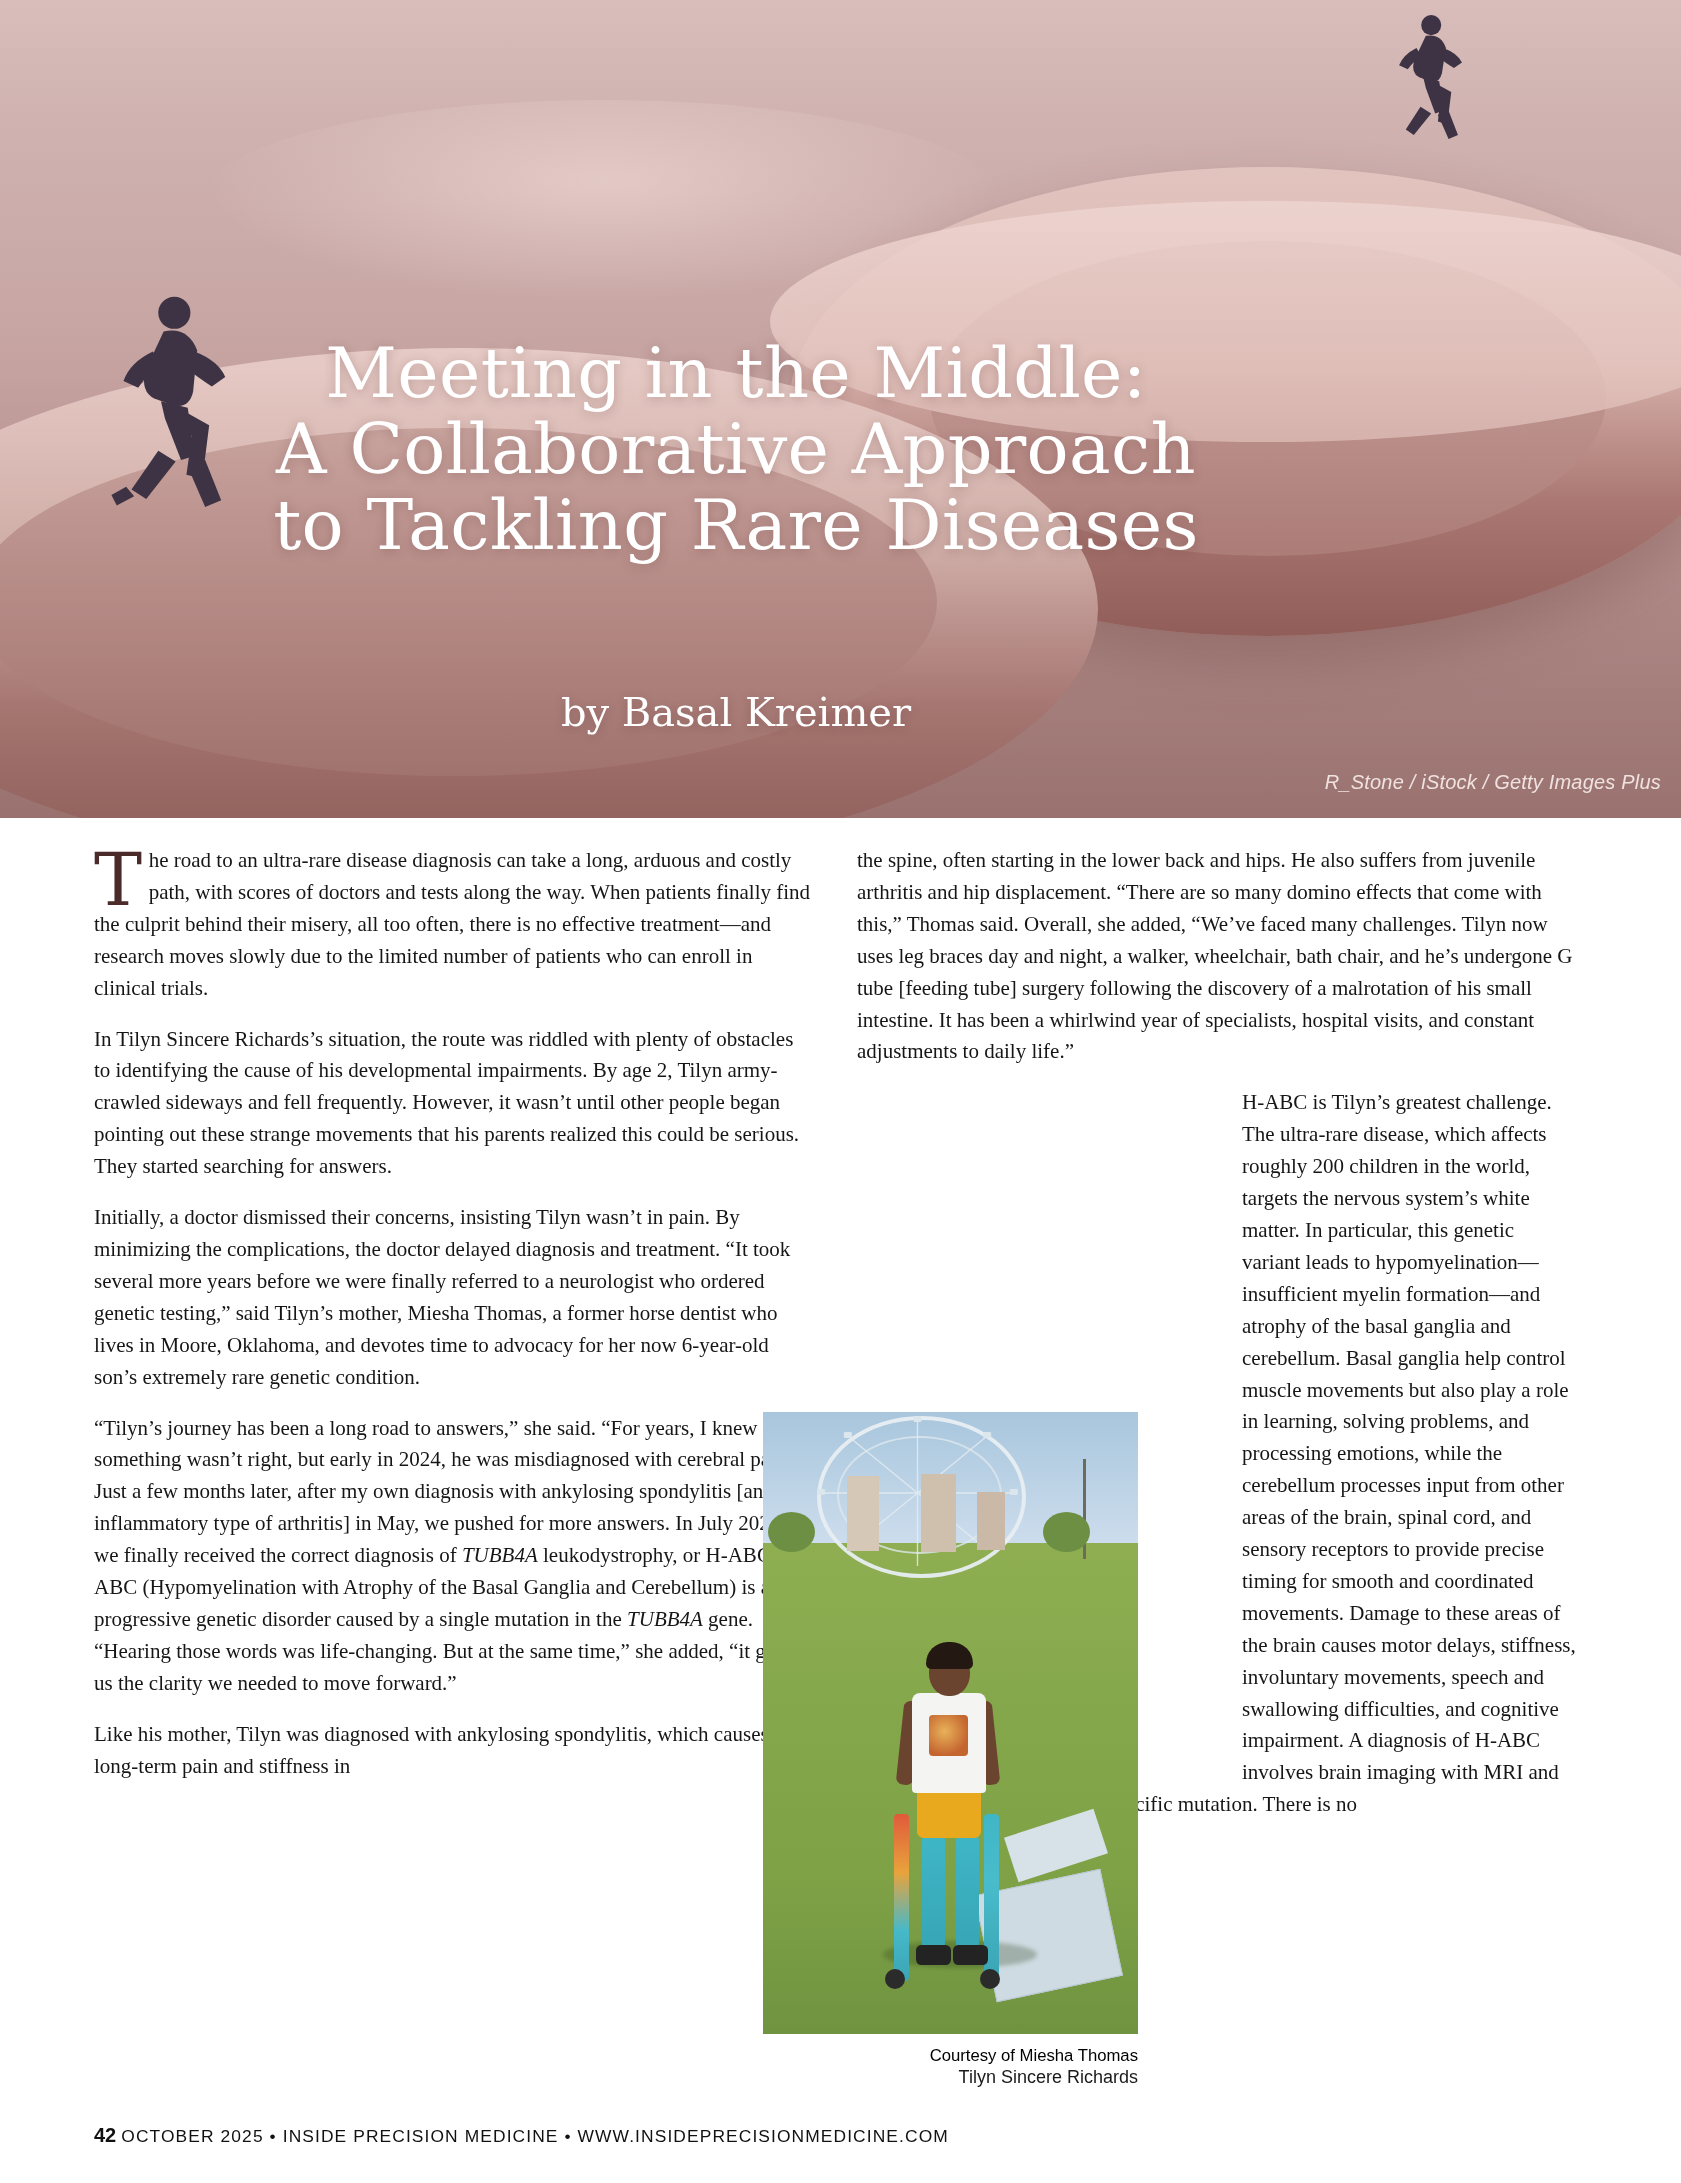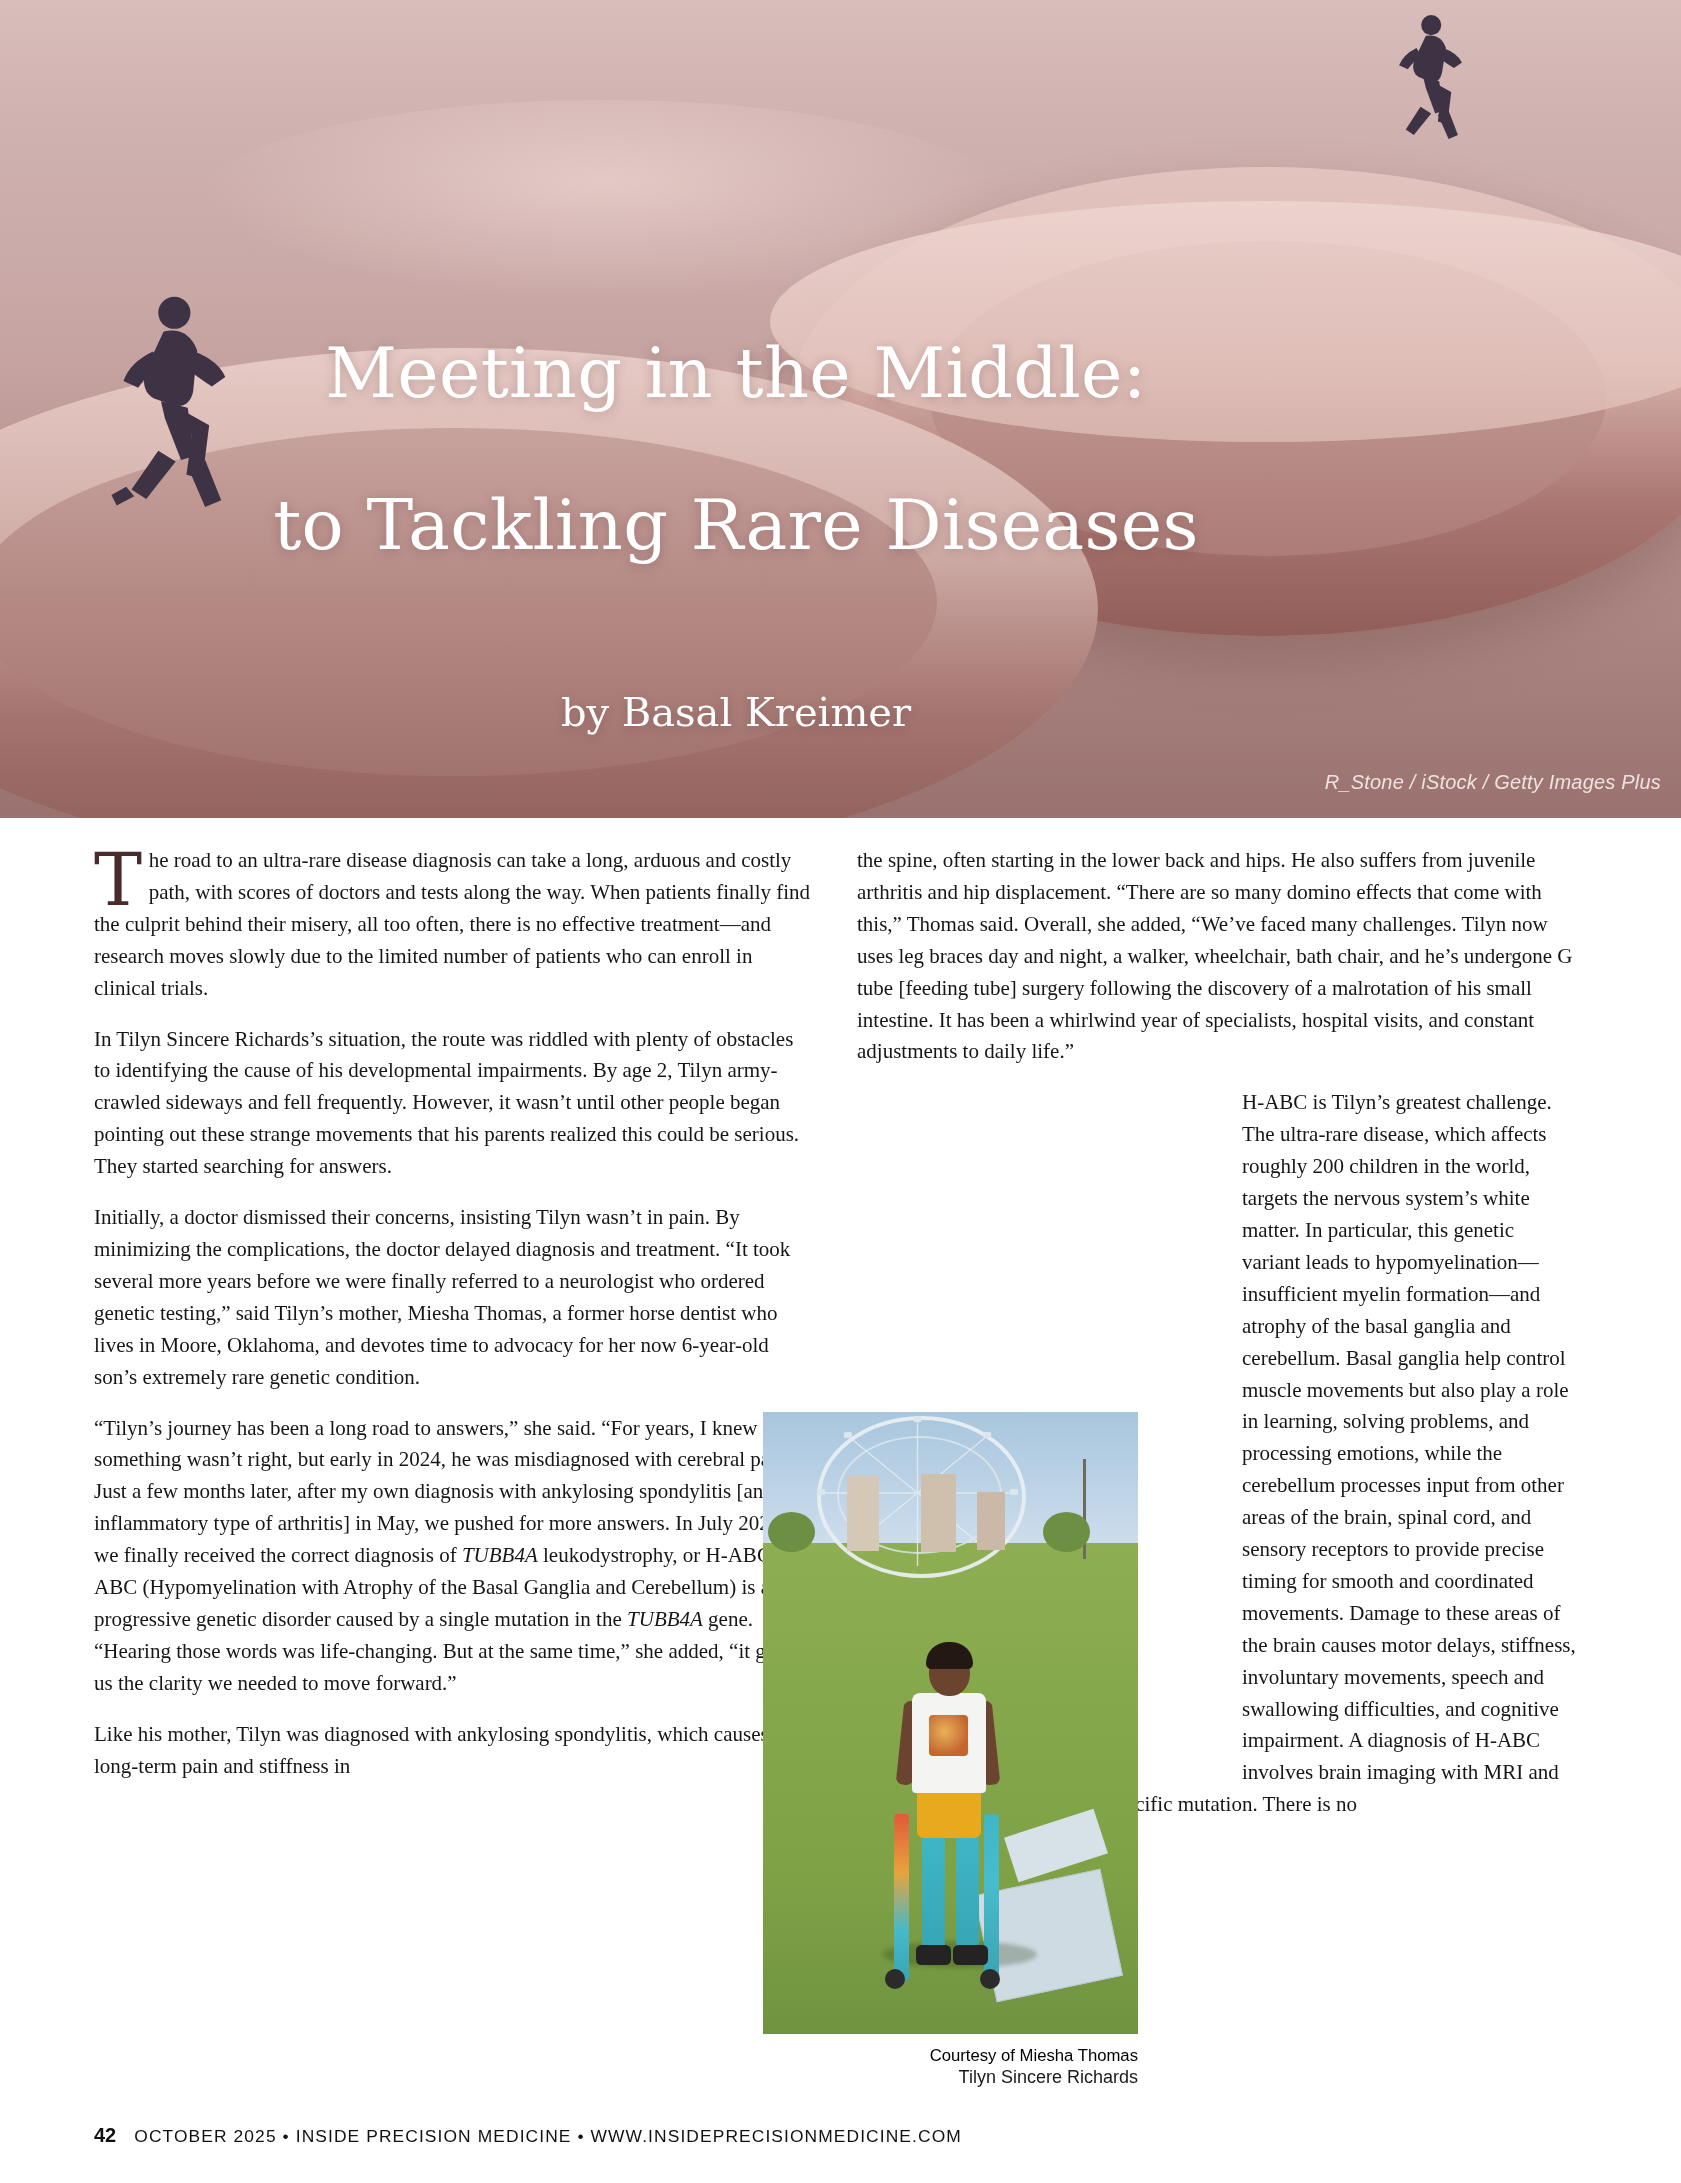--- a/index.html
+++ b/index.html
@@ -253,21 +253,21 @@
     bottom: 36px;
     font-family: "Liberation Sans", sans-serif;
     font-size: 17.4px;
     letter-spacing: 1.1px;
     color: #111;
   }
   .footer .pg {
     font-weight: bold;
     font-size: 20px;
     letter-spacing: 0;
-    margin-right: 18px;
+    margin-right: 5px;
   }
 </style>
 </head>
 <body>
 
 <div class="hero">
   <div class="sky"></div>
   <div class="ramp-far"></div>
   <div class="ramp ramp-a"></div>
   <div class="ramp-a-inner"></div>
@@ -302,21 +302,21 @@
         <path d="M136 176 l36 20 l-10 80 l-24 -6 l8 -56 z"></path>
         <path d="M96 234 l-40 58 l22 14 l44 -56 z"></path>
         <path d="M140 258 l26 60 l24 -10 l-24 -60 z"></path>
         <path d="M48 288 l-22 12 l8 16 l26 -14 z"></path>
       </g>
     </svg>
   </div>
 
   <h1 class="hero-title">
     <span>Meeting in the Middle:</span><br>
-    <br>
+    <span>A Collaborative Approach</span><br>
     <span>to Tackling Rare Diseases</span>
   </h1>
 
   <div class="hero-byline">by Basal Kreimer</div>
   <div class="hero-credit">R_Stone / iStock / Getty Images Plus</div>
 </div>
 
 <div class="cols">
 
   <div class="col col-left">

